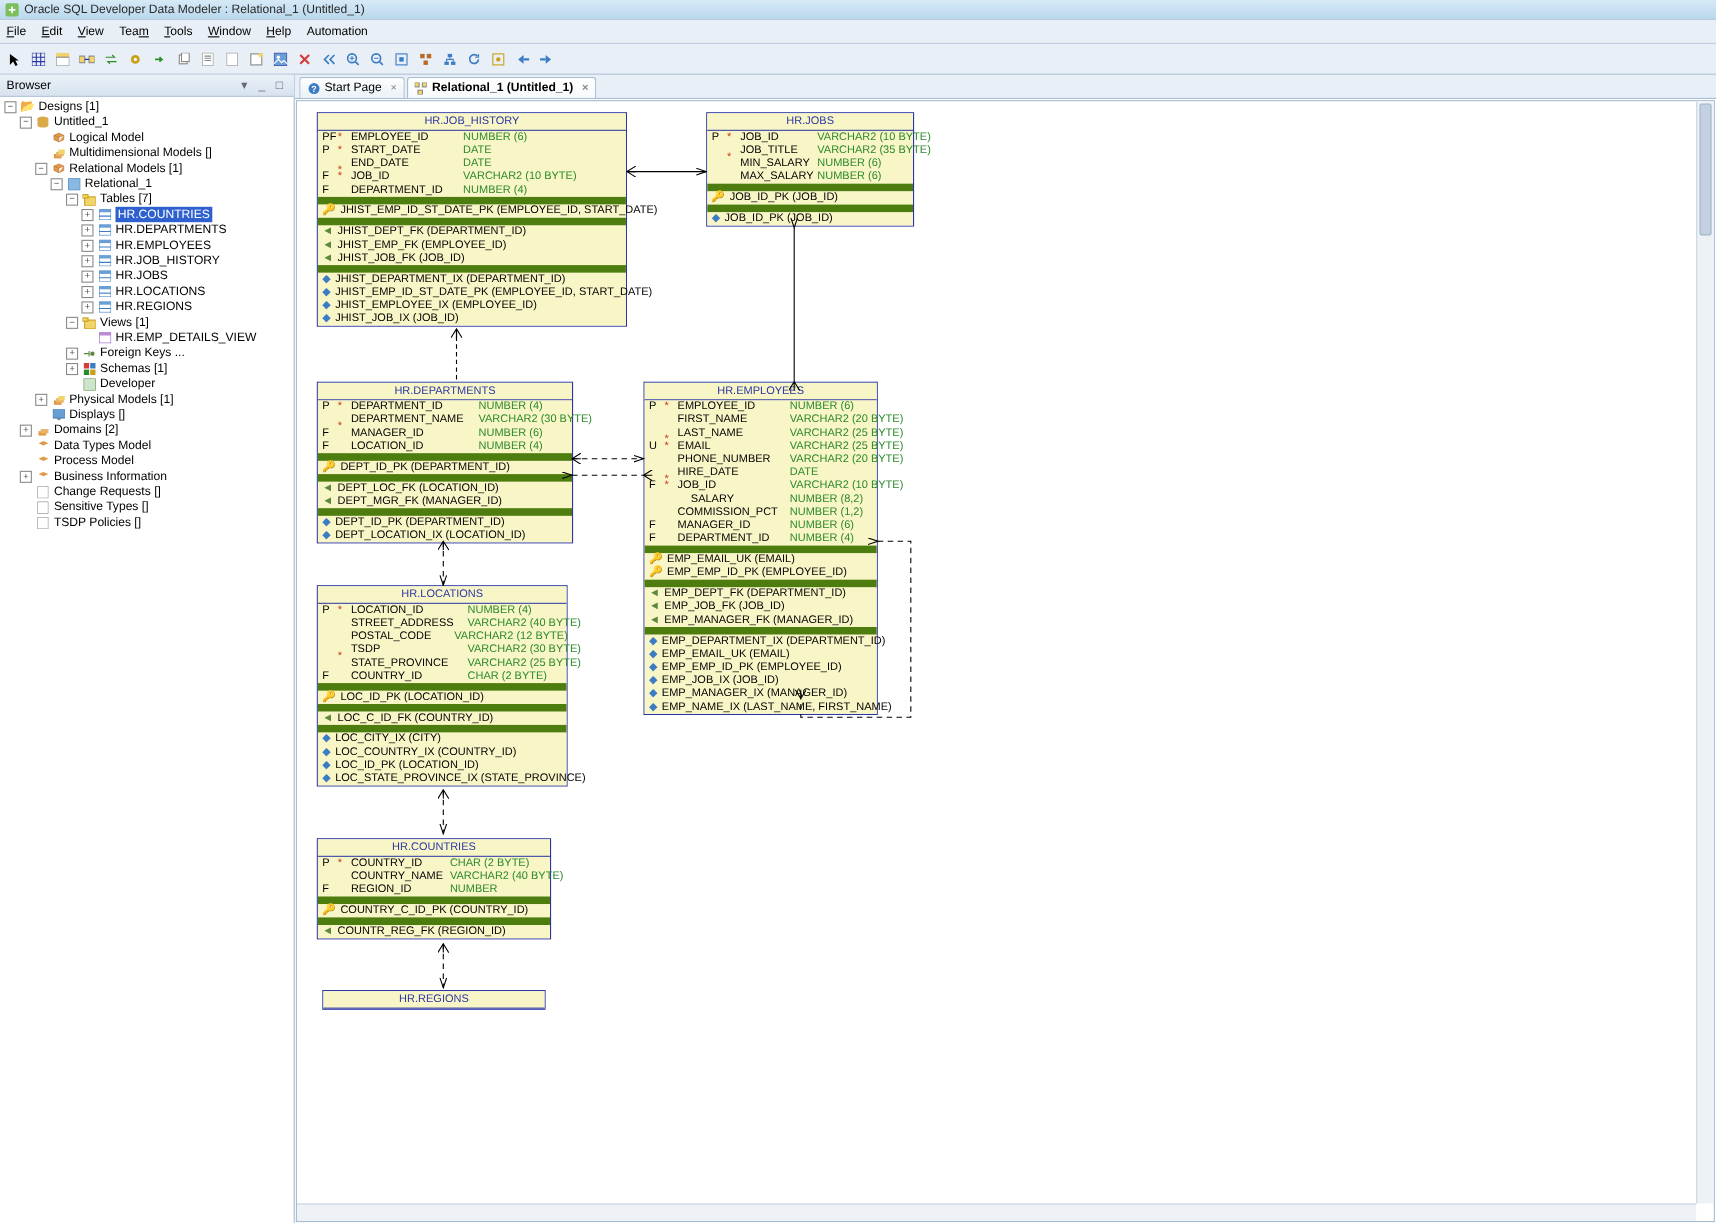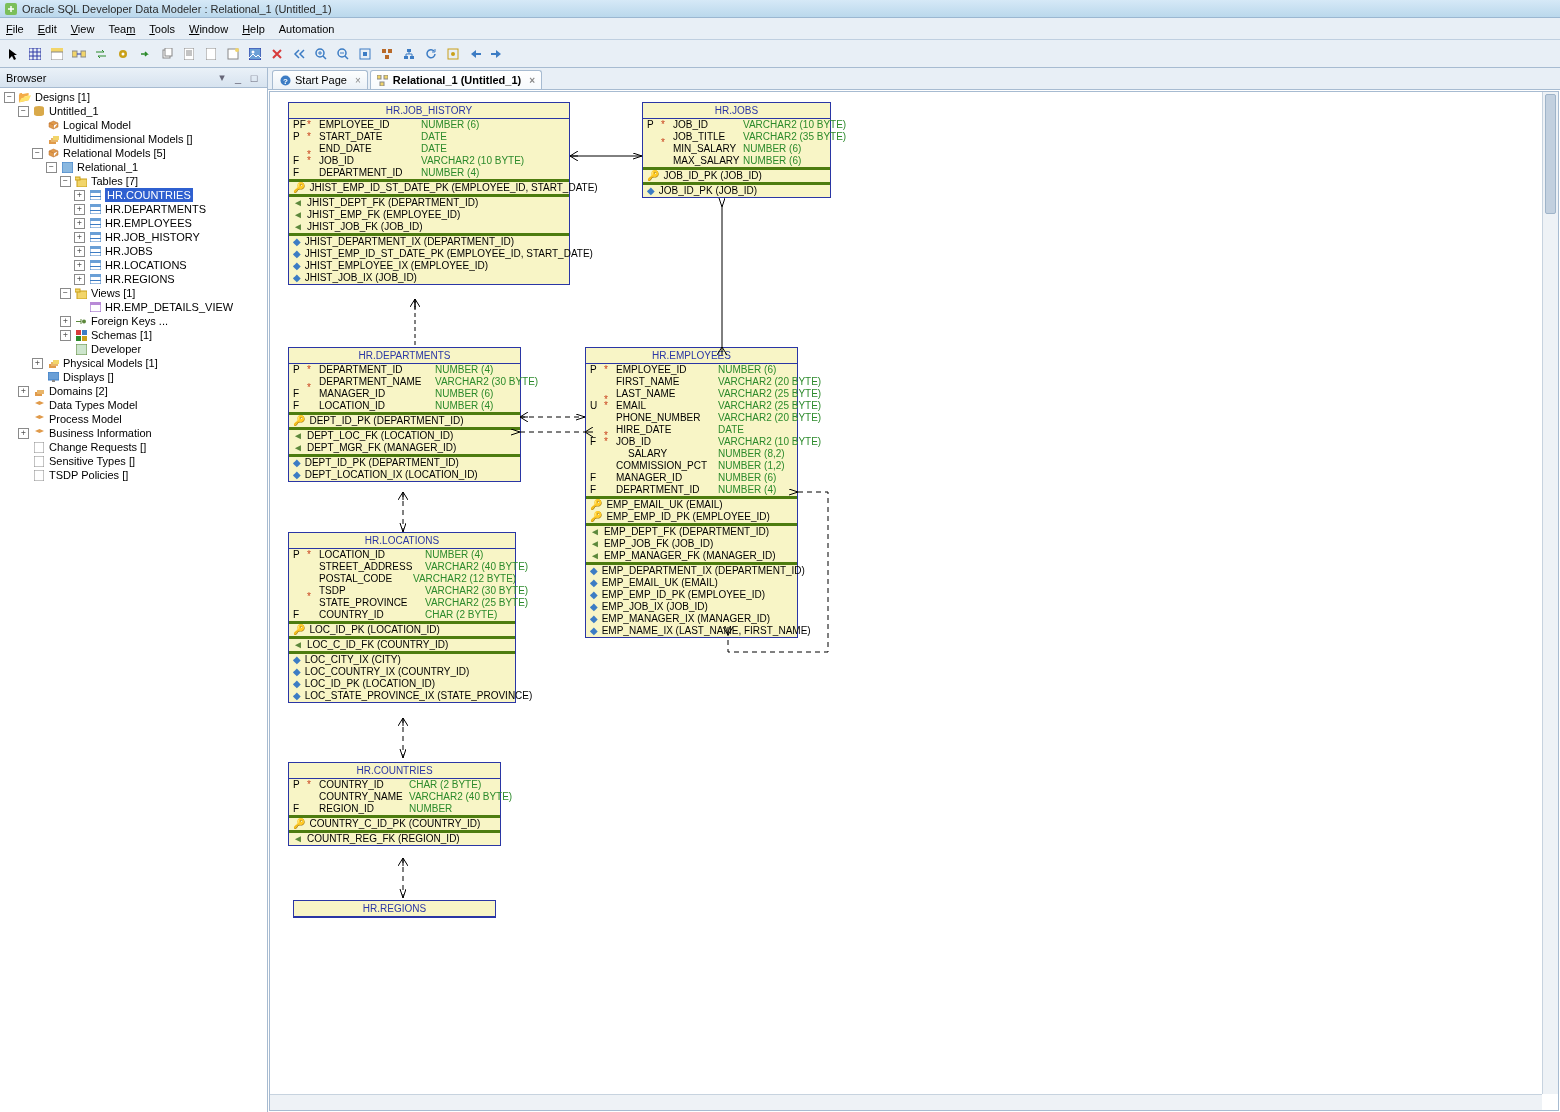--- a/index.html
+++ b/index.html
@@ -48,21 +48,21 @@
   
   .canvas-wrap { flex: 1; overflow: hidden; position: relative; background: #ffffff; border: 1px solid #a7bbd1; margin: 1px; }
   .canvas-wrap .vscroll { position:absolute; right:0; top:0; bottom:16px; width:16px; background:#eef2f6; border-left:1px solid #c7d3df; }
   .canvas-wrap .vscroll .thumb { margin:2px; background:#c2d0df; border:1px solid #9fb4c9; border-radius:2px; height:120px; }
   .canvas-wrap .hscroll { position:absolute; left:0; right:16px; bottom:0; height:16px; background:#eef2f6; border-top:1px solid #c7d3df; }
   .canvas { position: relative; width: 100%; height: 100%; }
   
   
   .entity { position: absolute; background: #fff; border: 1px solid #2a36a5; font-size: 10px; }
   .entity .ent-title { background: #f8f5c6; text-align: center; color: #2a36a5; font-weight: normal; padding: 2px 0; border-bottom: 1px solid #2a36a5; }
-  .entity .ent-section { background: #f8f5c6; border-bottom: 3px solid #4d7c0f; }
+  .entity .ent-section { background: #f8f5c6; border-bottom: 7px solid #4d7c0f; }
   .entity .ent-section:last-child { border-bottom: none; }
   .entity .ent-row { display: flex; align-items: center; padding: 0 4px; height: 12px; line-height: 12px; white-space: nowrap; }
   .entity .flags { width: 20px; color: #000; display: inline-block; }
   .entity .star { color: #c8401b; }
   .entity .col-name { flex: 0 0 auto; }
   .entity .fixed-type { color: #2b8a2b; position: absolute; }
   .icon-diamond { color: #3c7cc4; }
   .icon-fk { color: #5c883b; }
 
   
@@ -290,21 +290,21 @@
                     </div>
                   </li>
                 <li>
                   <div class="node">
                       <span class="expander">−</span>
                       <span class="icon">
                         <svg width="11" height="11">
                           <path d="M5.5 1 L10 3 L5.5 5 L1 3 Z M1 3 v4 l4.5 2 v-4 M10 3 v4 l-4.5 2" fill="#e09a4a" stroke="#b86a2a" stroke-width="0.5"></path>
                         </svg>
                       </span>
-                      <span class="label">Relational Models [5]</span>
+                      <span class="label">Relational Models [1]</span>
                     </div>
                   <ul>
                     <li>
                       <div class="node">
                           <span class="expander">−</span>
                           <span class="icon">
                             <svg width="11" height="11">
                               <rect x="0" y="0" width="11" height="11" fill="#8ab8e0" stroke="#3c7cc4"></rect>
                             </svg>
                           </span>

